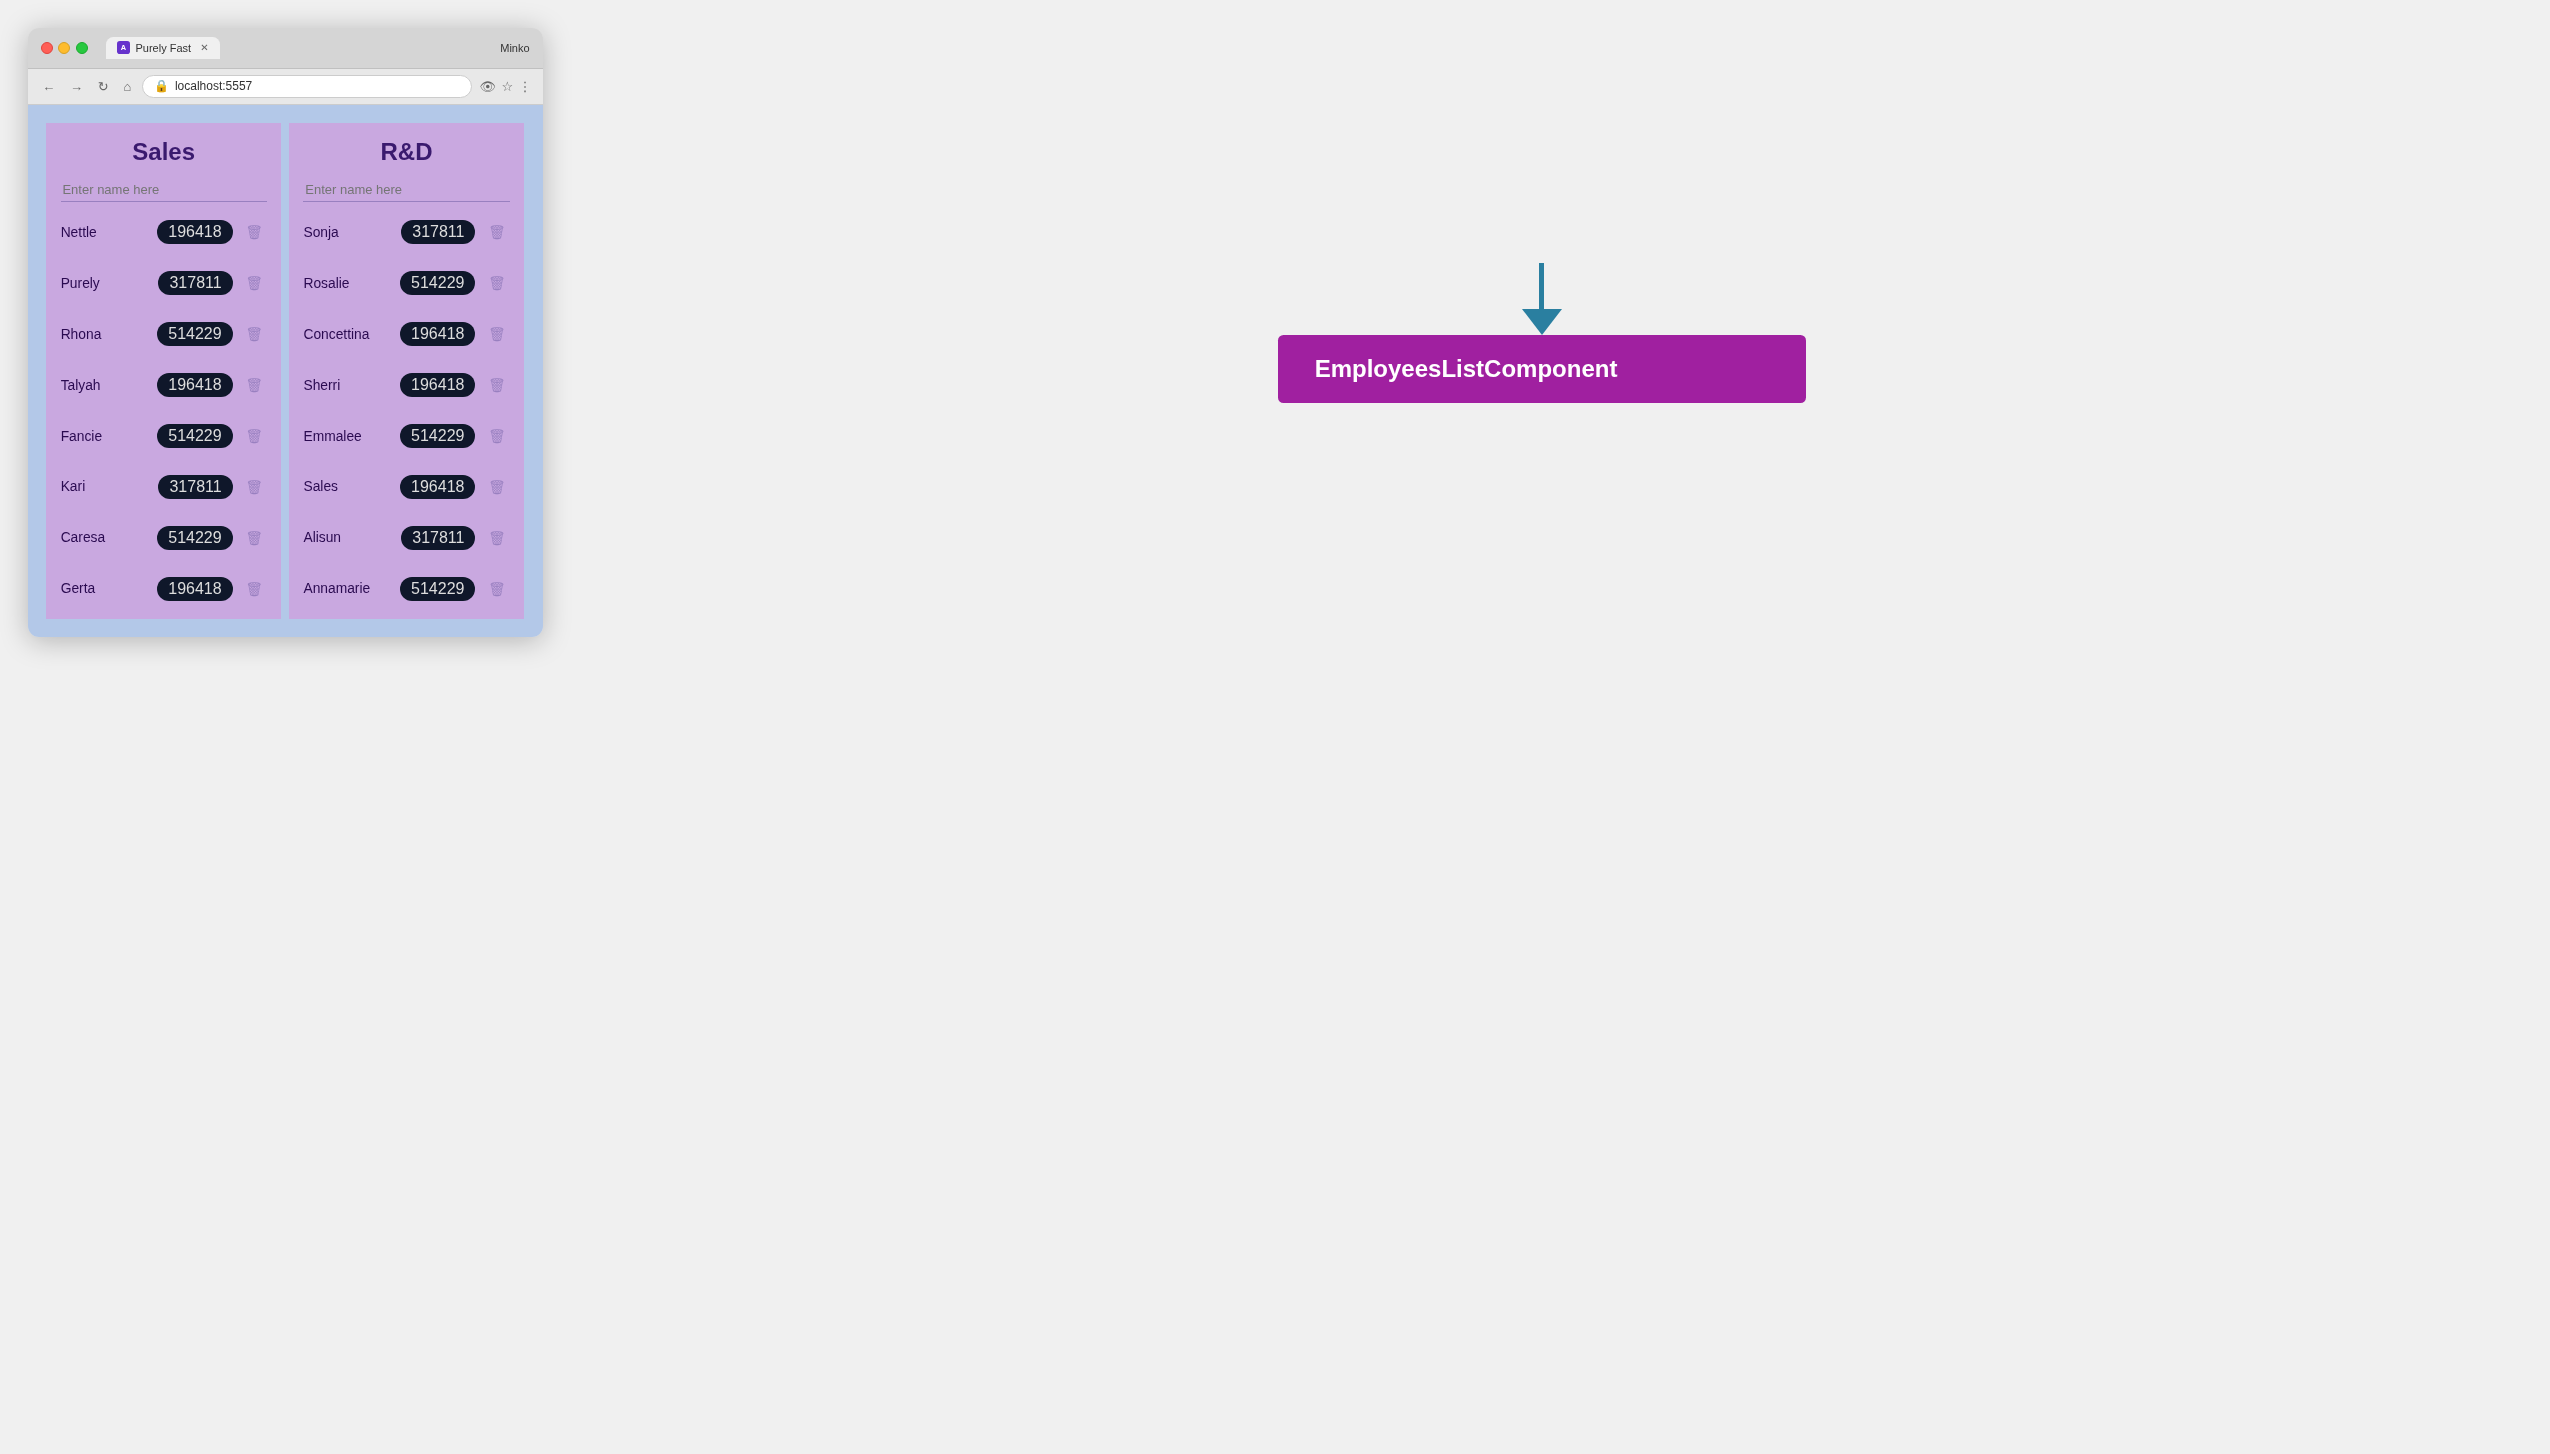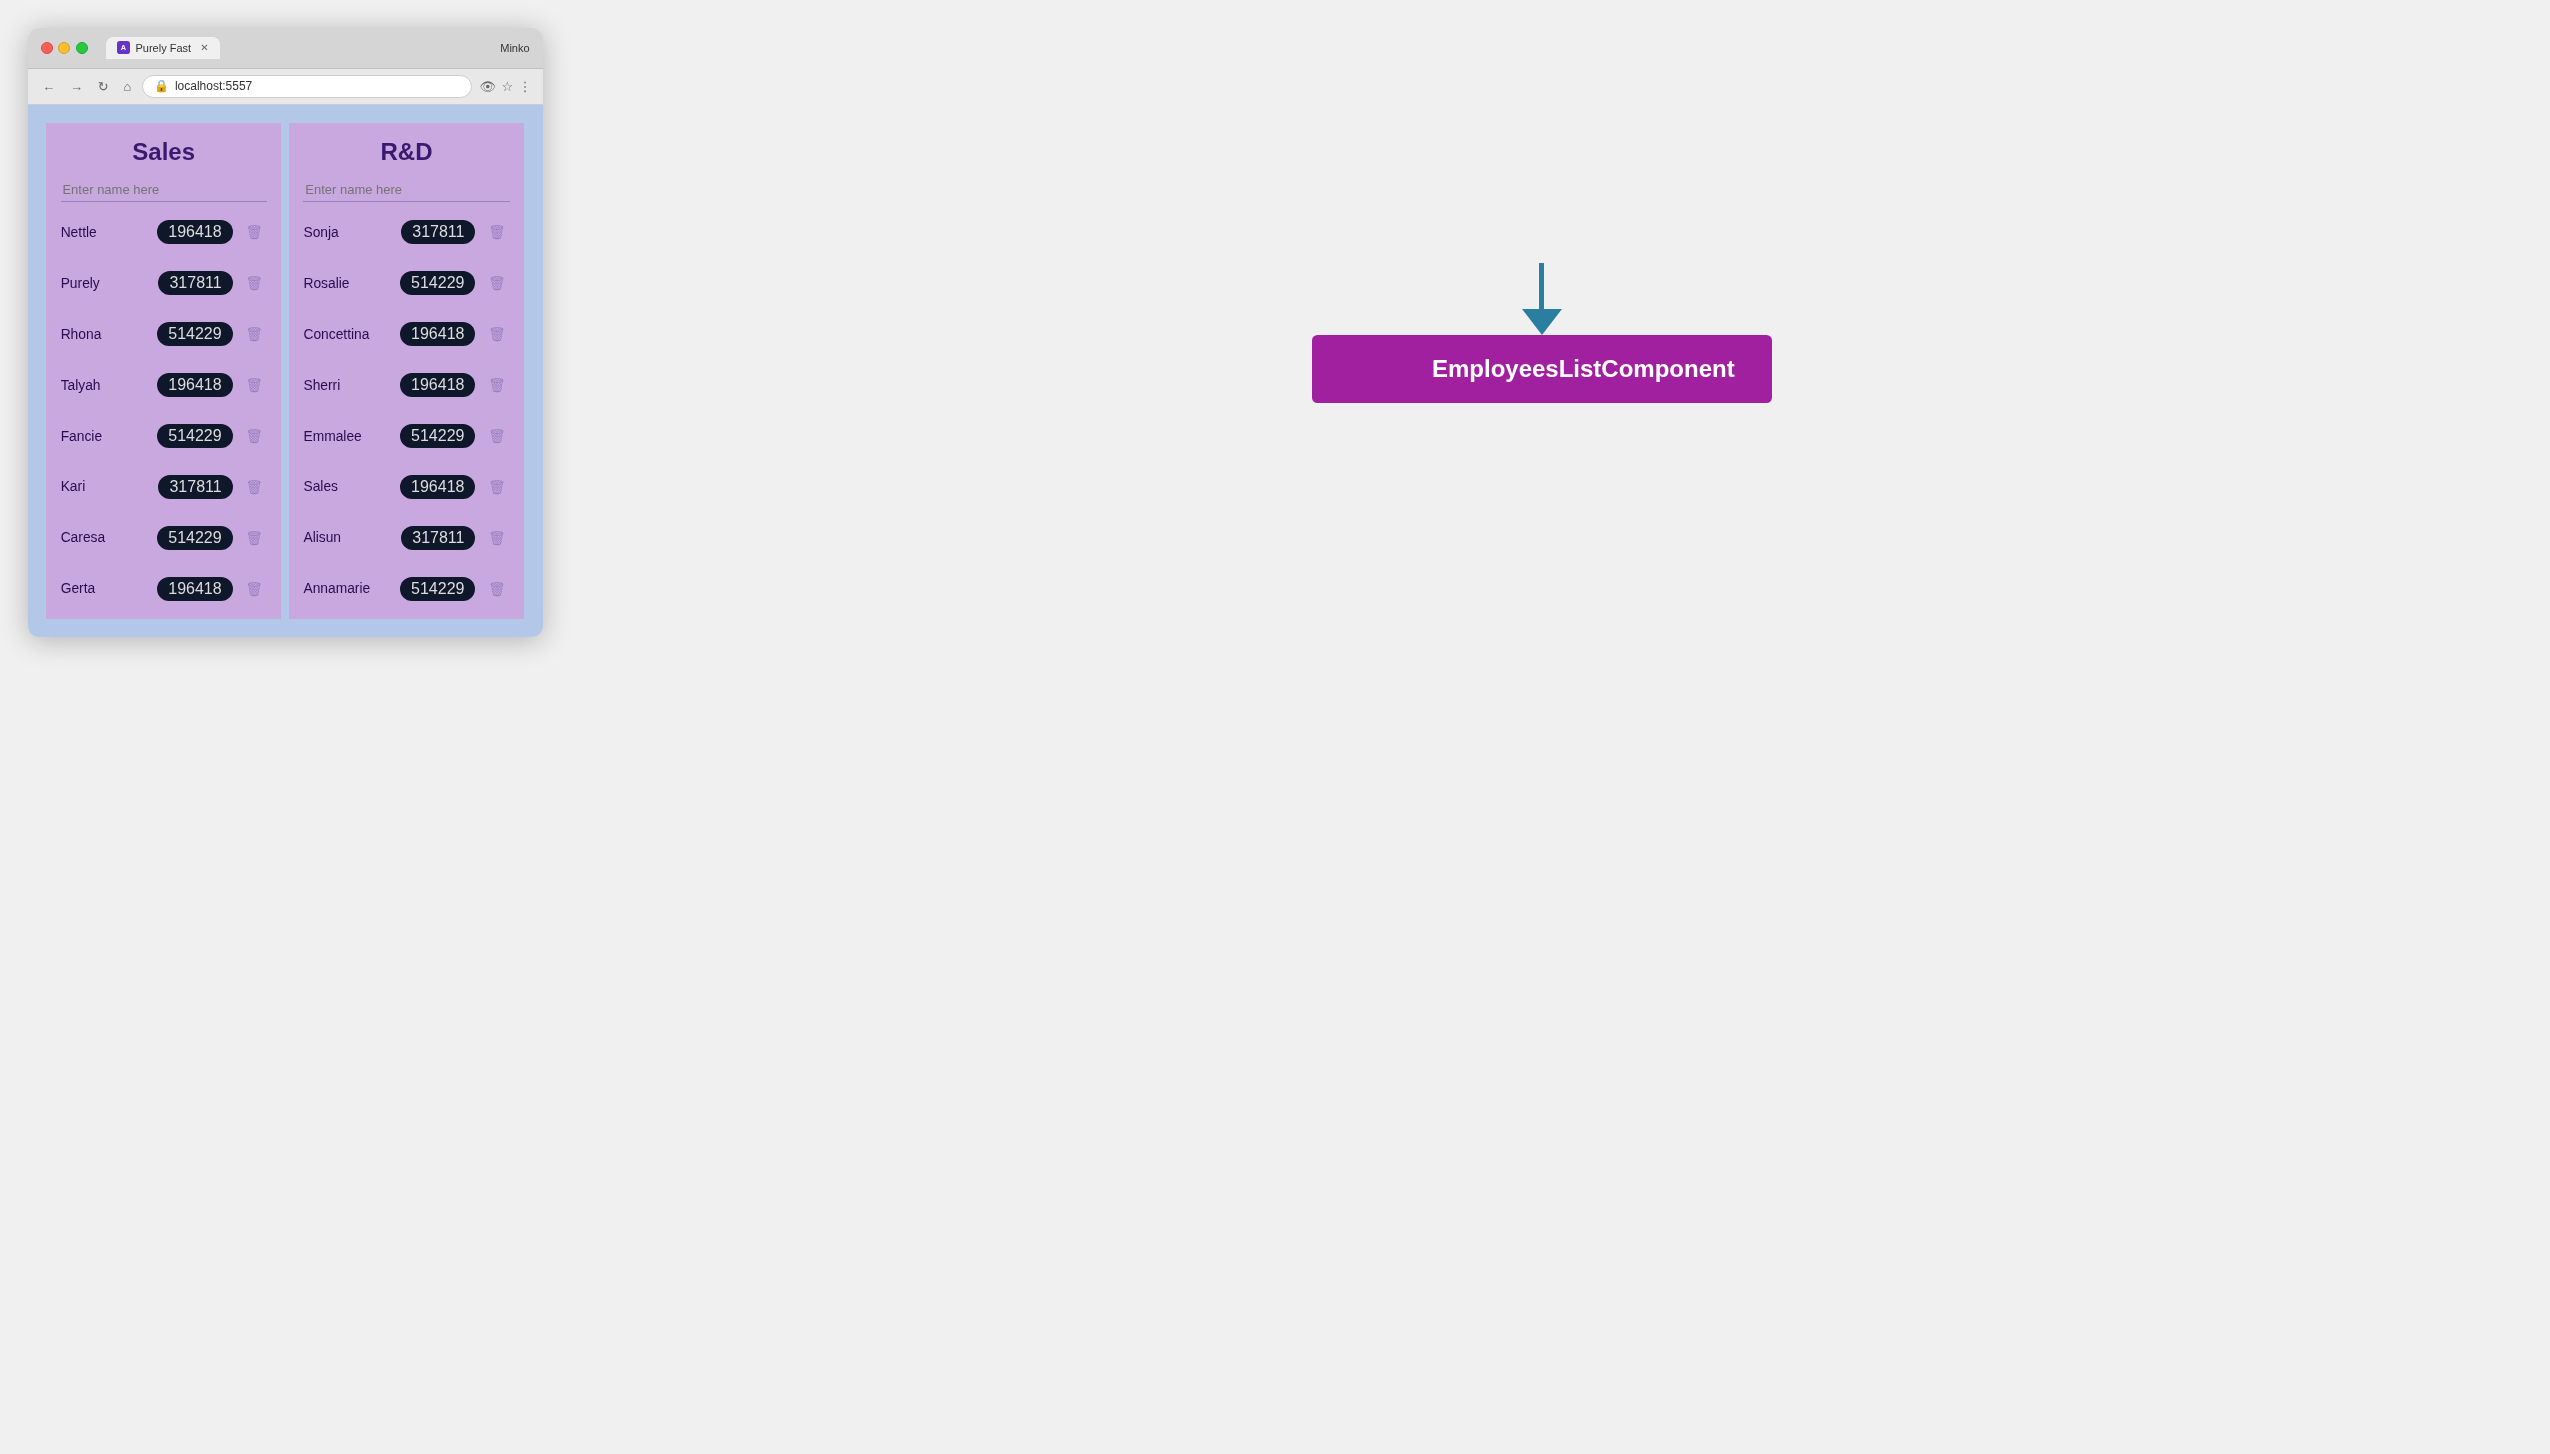--- a/index.html
+++ b/index.html
@@ -256,22 +256,22 @@
       border-top: 26px solid #2a7fa0;
     }
 
     .diagram-box-employees {
       background: #a020a0;
       color: white;
       font-size: 24px;
       font-weight: bold;
       border-radius: 5.5px;
       padding: 20px 37px;
-      text-align: right;
-      width: 460px;
+      text-align: left;
+      width: 528px;
     }
 
     .page-wrapper {
       display: flex;
       width: 100%;
       gap: 18.4px;
     }
   </style>
 </head>
 <body>

